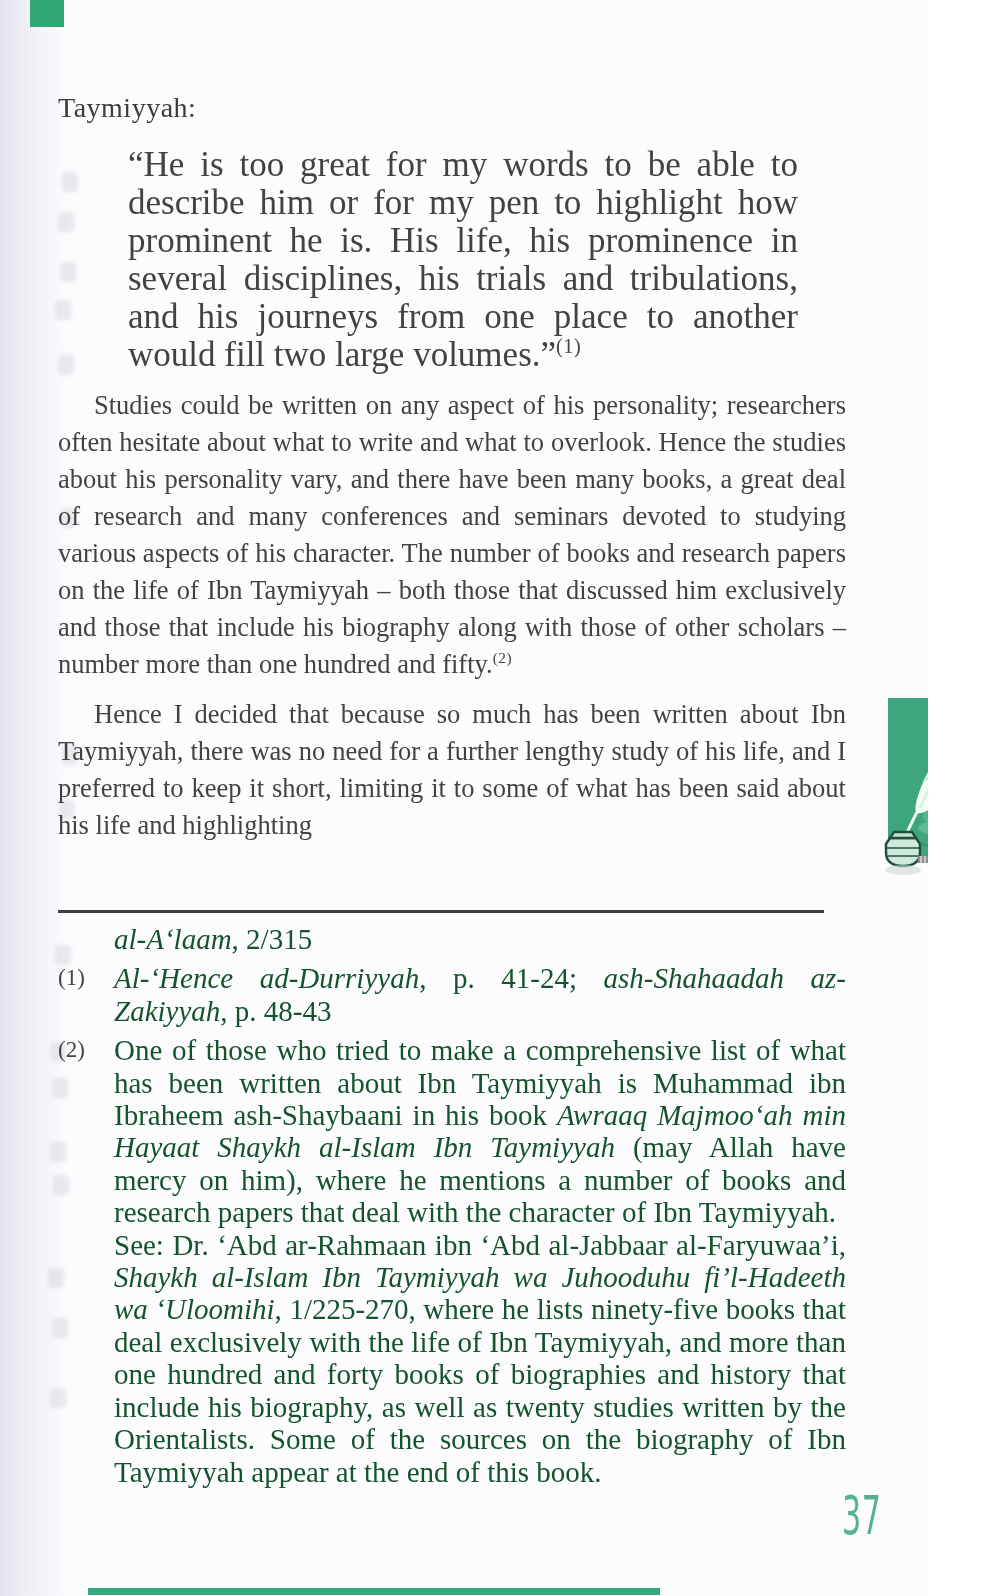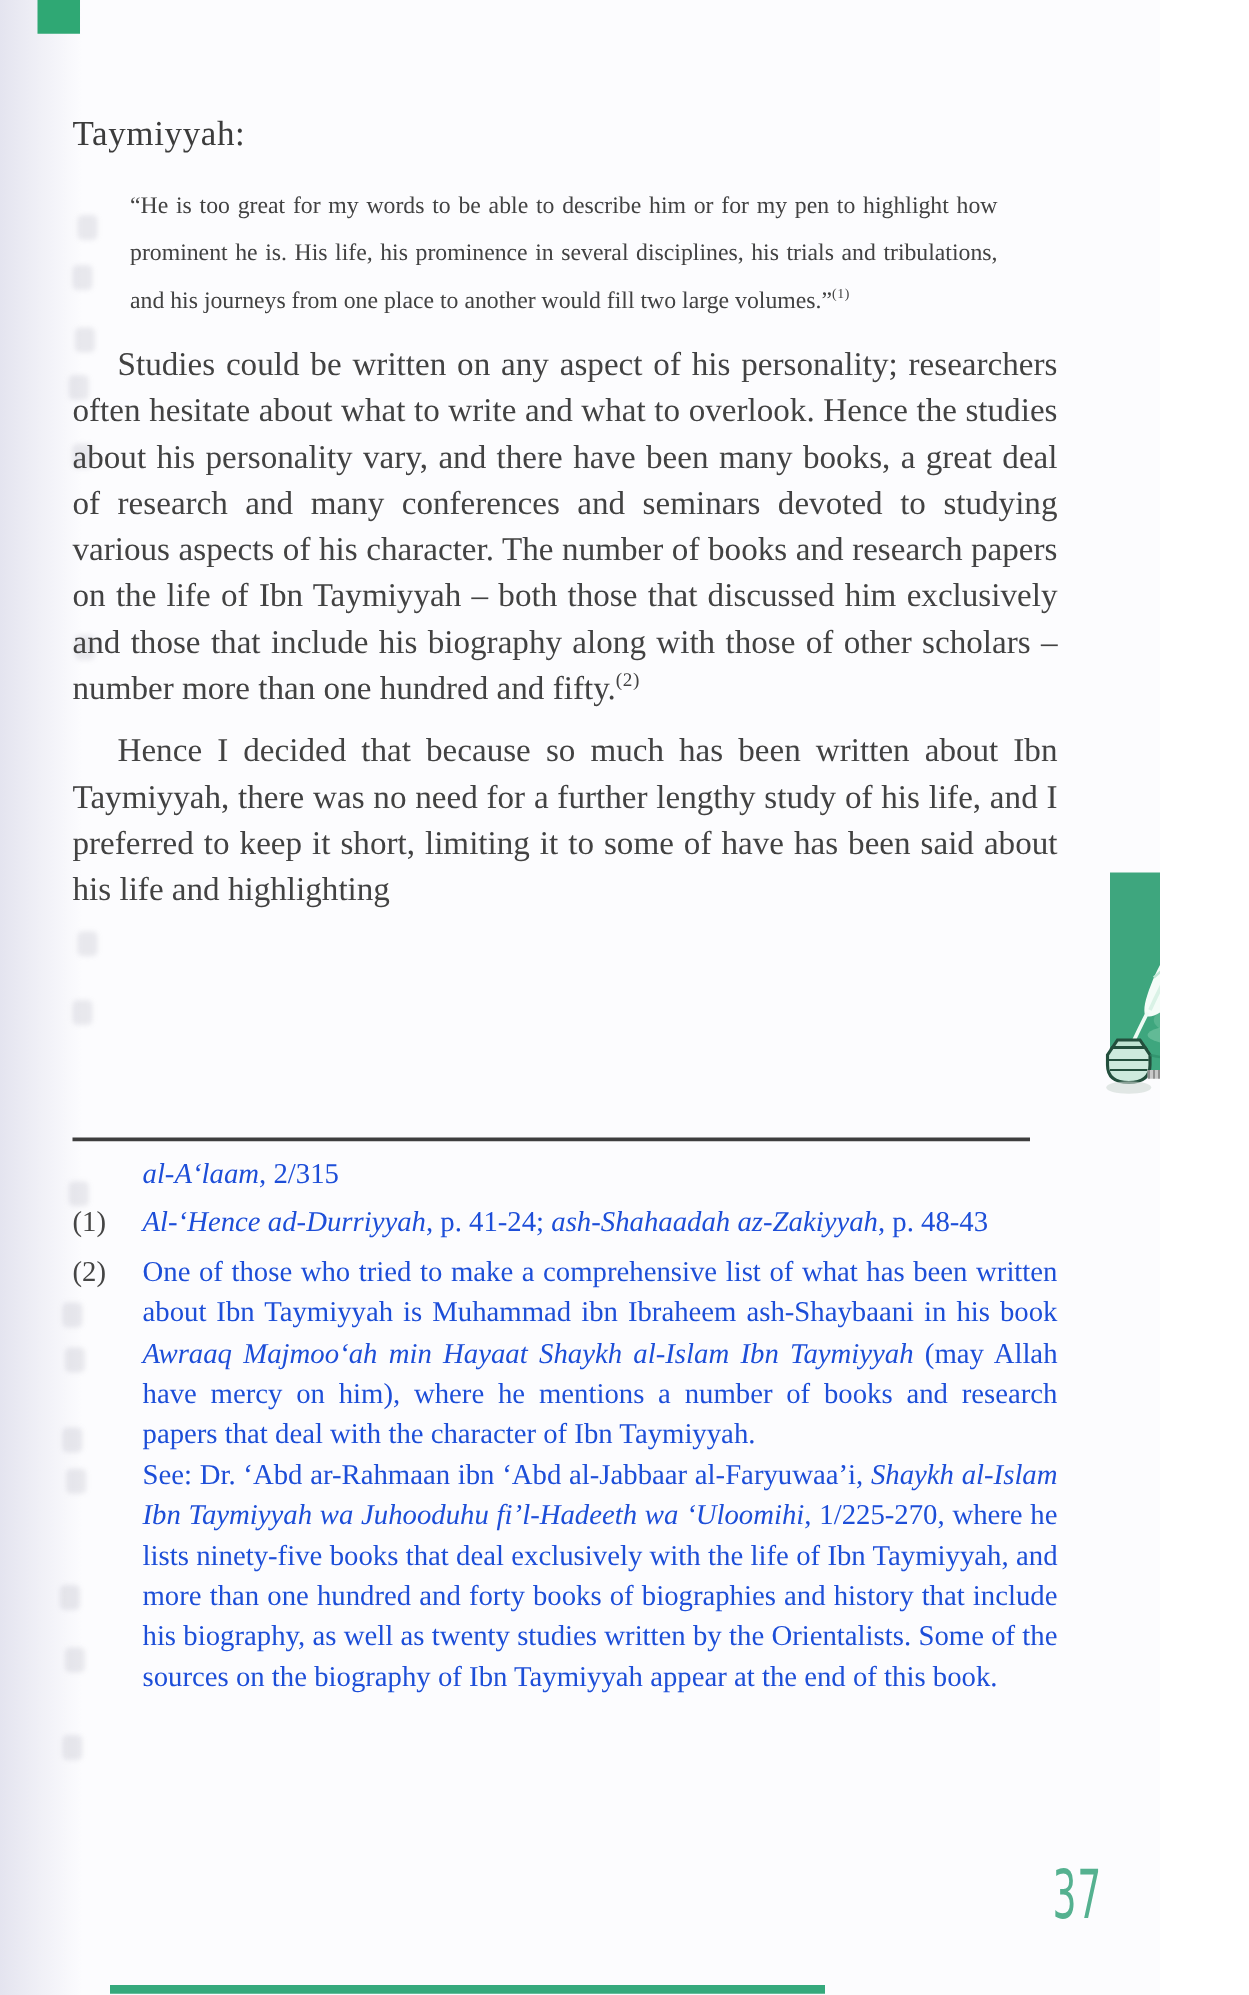--- a/index.html
+++ b/index.html
@@ -24,40 +24,40 @@
     position: absolute; width: 16px; height: 20px; border-radius: 4px;
     background: rgba(110,110,135,0.14); filter: blur(2px);
   }
   
   .artifact-top { position: absolute; left: 30px; top: 0; width: 34px; height: 27px; background: #2fa874; }
   .artifact-bottom { position: absolute; left: 88px; top: 1588px; width: 572px; height: 7px; background: #35a97c; }
 
   .main-text { position: absolute; left: 58px; top: 92px; width: 788px; }
   .heading { font-size: 28px; font-weight: 400; letter-spacing: 0.5px; color: #3c3c3c; }
   .quote {
-    margin: 22px 48px 0 46px;
-    font-size: 19px; line-height: 38px;
+    margin: 22px 48px 0 70px;
+    font-size: 35px; line-height: 38px;
     text-align: justify; text-justify: inter-word;
   }
   .body-par {
     margin-top: 13px;
     font-size: 26.5px; line-height: 37px;
     text-align: justify; text-justify: inter-word;
     text-indent: 36px;
   }
   sup { font-size: 58%; line-height: 0; letter-spacing: 0.5px; }
   .it { font-style: italic; }
 
   .footnotes { position: absolute; left: 58px; top: 910px; width: 790px; }
   .fn-rule { width: 766px; height: 3px; background: #3e3e3e; border: none; }
   .fn-row { display: grid; grid-template-columns: 56px 1fr; margin-top: 7px; }
   .fn-row:first-of-type { margin-top: 10px; }
   .fn-marker { font-size: 23px; line-height: 32.4px; color: #454545; }
   .fn-text {
-    font-size: 23px; line-height: 32.4px; color: #1d4ed8;
+    font-size: 29px; line-height: 32.4px; color: #14532d;
     text-align: justify; text-justify: inter-word; white-space: pre-wrap;
     padding-right: 2px;
   }
 
   .illustration {
     position: absolute; left: 888px; top: 698px; width: 111px; height: 158px;
     background: #3ea67e; overflow: visible;
   }
   .illustration svg { position: absolute; left: -12px; top: 0; overflow: visible; }
   .illustration-shadow {
@@ -97,21 +97,21 @@
   <div class="ghost" style="left:52px; top:1318px;"></div>
   <div class="ghost" style="left:50px; top:1388px;"></div>
 
   <div class="artifact-top"></div>
   <div class="artifact-bottom"></div>
 
   <div class="main-text">
     <div class="heading">Taymiyyah:</div>
     <div class="quote"><span>“He is too great for my words to be able to describe him or for my pen to highlight how prominent he is. His life, his prominence in several disciplines, his trials and tribulations, and his journeys from one place to another would fill two large volumes.”</span><sup>(1)</sup></div>
     <div class="body-par"><span>Studies could be written on any aspect of his personality; researchers often hesitate about what to write and what to overlook. Hence the studies about his personality vary, and there have been many books, a great deal of research and many conferences and seminars devoted to studying various aspects of his character. The number of books and research papers on the life of Ibn Taymiyyah – both those that discussed him exclusively and those that include his biography along with those of other scholars – number more than one hundred and fifty.</span><sup>(2)</sup></div>
-    <div class="body-par"><span>Hence I decided that because so much has been written about Ibn Taymiyyah, there was no need for a further lengthy study of his life, and I preferred to keep it short, limiting it to some of have has been said about his life and highlighting</span></div>
+    <div class="body-par"><span>Hence I decided that because so much has been written about Ibn Taymiyyah, there was no need for a further lengthy study of his life, and I preferred to keep it short, limiting it to some of what has been said about his life and highlighting</span></div>
   </div>
 
   <div class="footnotes">
     <hr class="fn-rule">
     <div class="fn-row">
       <span class="fn-marker"></span>
       <span class="fn-text"><span class="it">al-A‘laam</span><span>, 2/315</span></span>
     </div>
     <div class="fn-row">
       <span class="fn-marker">(1)</span>

